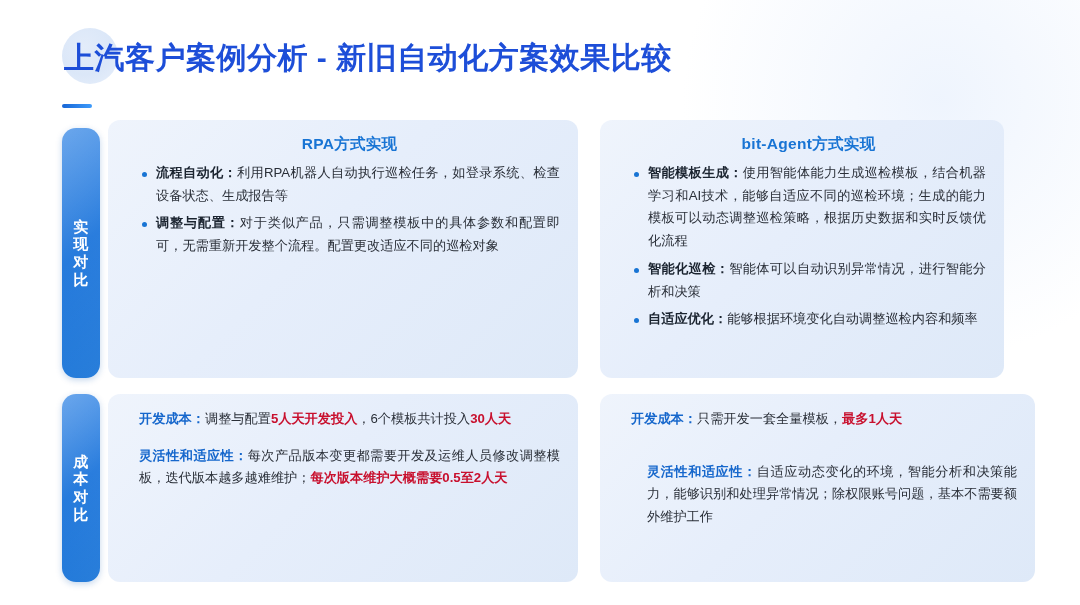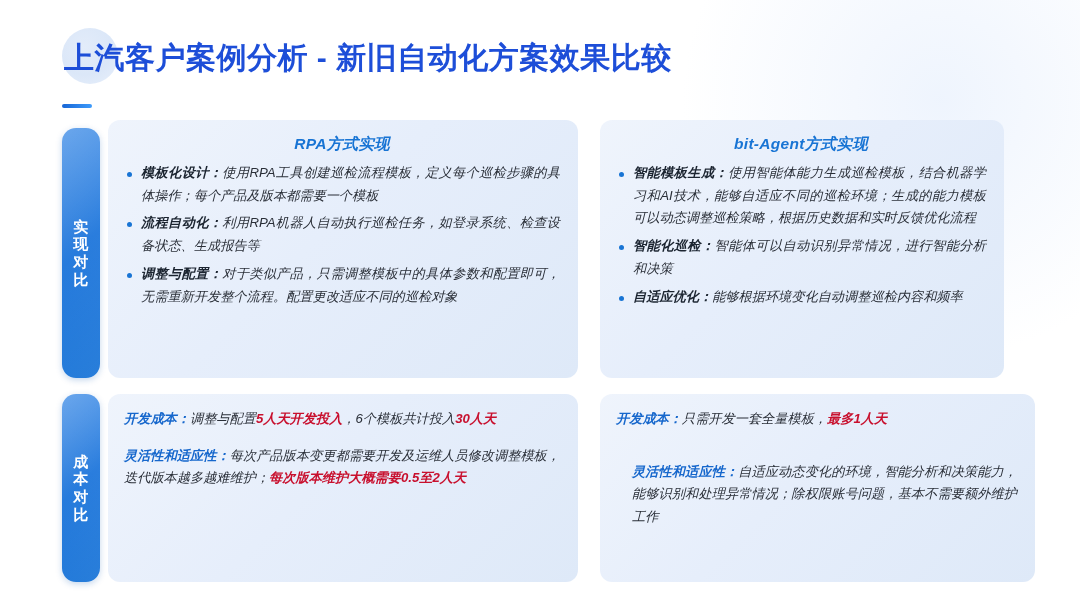--- a/index.html
+++ b/index.html
@@ -69,21 +69,21 @@
   .panel{
     position:absolute; z-index:2;
     border-radius:12px;
     background:linear-gradient(135deg,#eff4fc 0%,#e6eefb 45%,#dee9f8 100%);
   }
   #panel-impl-left  { left:108px; top:120px; width:470px; height:258px; }
   #panel-impl-right { left:600px; top:120px; width:404px; height:258px; }
   #panel-cost-left  { left:108px; top:394px; width:470px; height:188px; }
   #panel-cost-right { left:600px; top:394px; width:435px; height:188px; }
 
-  .panel-inner{ padding:14px 18px 10px 16px; height:100%;font-style:italic; }
+  .panel-inner{ padding:14px 18px 10px 31px; height:100%; }
 
   .panel-title{
     text-align:center; color:#1874d4; font-weight:bold; font-size:15.5px;
     margin-bottom:7px; letter-spacing:.3px;
   }
 
   .bullets{ list-style:none; }
   .bullet{
     position:relative; padding-left:17px; margin-bottom:5px;
     font-size:13.2px; line-height:1.72; color:#2a2f38; text-align:justify;
@@ -116,23 +116,20 @@
   <span class="vtab-label">实现对比</span>
 </div>
 <div class="vtab" id="vtab-cost">
   <span class="vtab-label">成本对比</span>
 </div>
 
 <div class="panel" id="panel-impl-left">
   <div class="panel-inner">
     <div class="panel-title">RPA方式实现</div>
     <ul class="bullets">
-      <li class="bullet">
-        <b>模板化设计</b><b>：</b><span>使用RPA工具创建巡检流程模板，定义每个巡检步骤的具体操作；每个产品及版本都需要一个模板</span>
-      </li>
       <li class="bullet">
         <b>流程自动化</b><b>：</b><span>利用RPA机器人自动执行巡检任务，如登录系统、检查设备状态、生成报告等</span>
       </li>
       <li class="bullet">
         <b>调整与配置</b><b>：</b><span>对于类似产品，只需调整模板中的具体参数和配置即可，无需重新开发整个流程。配置更改适应不同的巡检对象</span>
       </li>
     </ul>
   </div>
 </div>
 

